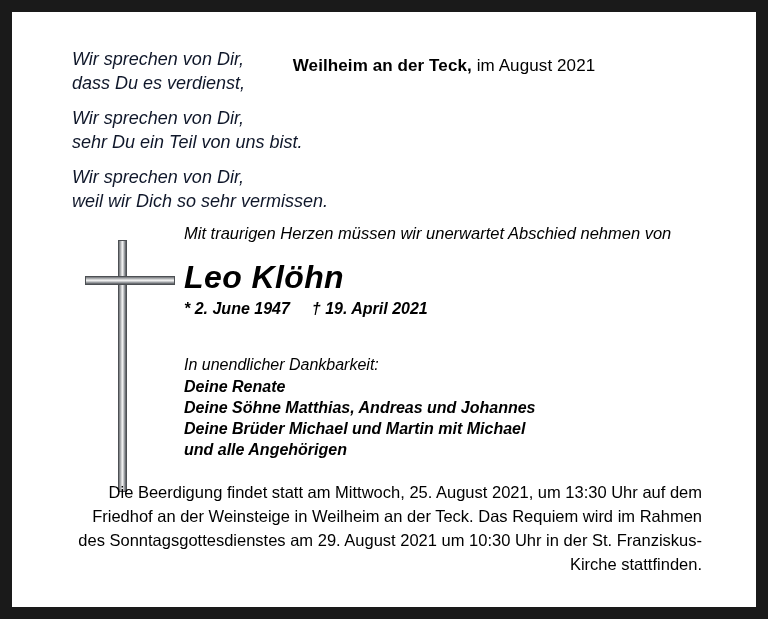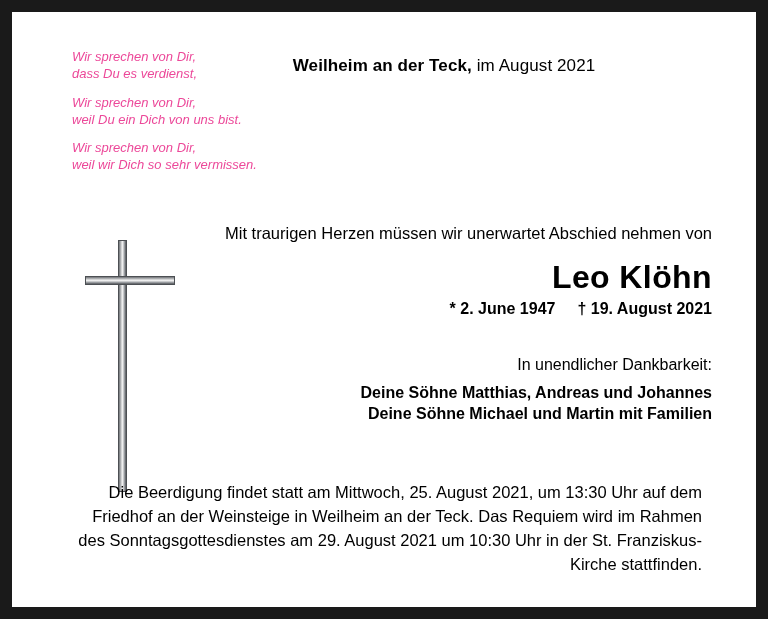--- a/index.html
+++ b/index.html
@@ -42,23 +42,23 @@
   .place-line .place {
     font-weight: bold;
   }
 
   
   .poem {
     position: absolute;
     left: 60px;
     top: 36px;
     font-style: italic;
-    font-size: 13px;
+    font-size: 18px;
     line-height: 1.33;
-    color: #ec4899;
+    color: #0f172a;
   }
   .poem .stanza {
     margin-bottom: 11px;
   }
   .poem .stanza div {
     white-space: nowrap;
   }
 
   
   .cross-wrap {
@@ -88,21 +88,22 @@
     border: 1px solid #4c4f53;
     box-sizing: border-box;
   }
 
   
   .main-block {
     position: absolute;
     left: 172px;
     right: 44px;
     top: 212px;
-    text-align: right;
+    text-align: left;
+    font-style: italic;
   }
   .lead {
     font-size: 16.5px;
     margin-bottom: 16px;
   }
   .name {
     font-size: 32px;
     font-weight: bold;
     letter-spacing: 0.4px;
     margin-bottom: 4px;
@@ -111,21 +112,21 @@
     font-size: 16px;
     font-weight: bold;
     margin-bottom: 38px;
   }
   .dates .sep {
     display: inline-block;
     width: 22px;
   }
   .thanks-intro {
     font-size: 16px;
-    margin-bottom: 8px;
+    margin-bottom: 2px;
   }
   .thanks-list {
     font-size: 16px;
     font-weight: bold;
     line-height: 1.32;
   }
 
   
   .footer-text {
     position: absolute;
@@ -147,42 +148,44 @@
       <span class="place">Weilheim an der Teck,</span><span> im August 2021</span>
     </div>
 
     <div class="poem">
       <div class="stanza">
         <div>Wir sprechen von Dir,</div>
         <div>dass Du es verdienst,</div>
       </div>
       <div class="stanza">
         <div>Wir sprechen von Dir,</div>
-        <div>weil Du ein Dich von uns bist.</div>
+        <div>sehr Du ein Teil von uns bist.</div>
       </div>
       <div class="stanza">
         <div>Wir sprechen von Dir,</div>
         <div>weil wir Dich so sehr vermissen.</div>
       </div>
     </div>
 
     <div class="cross-wrap">
       <div class="cross-v"></div>
       <div class="cross-h"></div>
     </div>
 
     <div class="main-block">
       <div class="lead">Mit traurigen Herzen müssen wir unerwartet Abschied nehmen von</div>
       <div class="name">Leo Klöhn</div>
       <div class="dates">
-        <span>* 2. June 1947</span><span class="sep"></span><span>† 19. August 2021</span>
+        <span>* 2. June 1947</span><span class="sep"></span><span>† 19. April 2021</span>
       </div>
       <div class="thanks-intro">In unendlicher Dankbarkeit:</div>
       <div class="thanks-list">
+        <div>Deine Renate</div>
         <div>Deine Söhne Matthias, Andreas und Johannes</div>
-        <div>Deine Söhne Michael und Martin mit Familien</div>
+        <div>Deine Brüder Michael und Martin mit Michael</div>
+        <div>und alle Angehörigen</div>
       </div>
     </div>
 
     <div class="footer-text">Die Beerdigung findet statt am Mittwoch, 25. August 2021, um 13:30 Uhr auf dem Friedhof an der Weinsteige in Weilheim an der Teck. Das Requiem wird im Rahmen des Sonntagsgottesdienstes am 29. August 2021 um 10:30 Uhr in der St. Franziskus-Kirche stattfinden.</div>
 
   </div>
 </div>
 
 </body></html>

